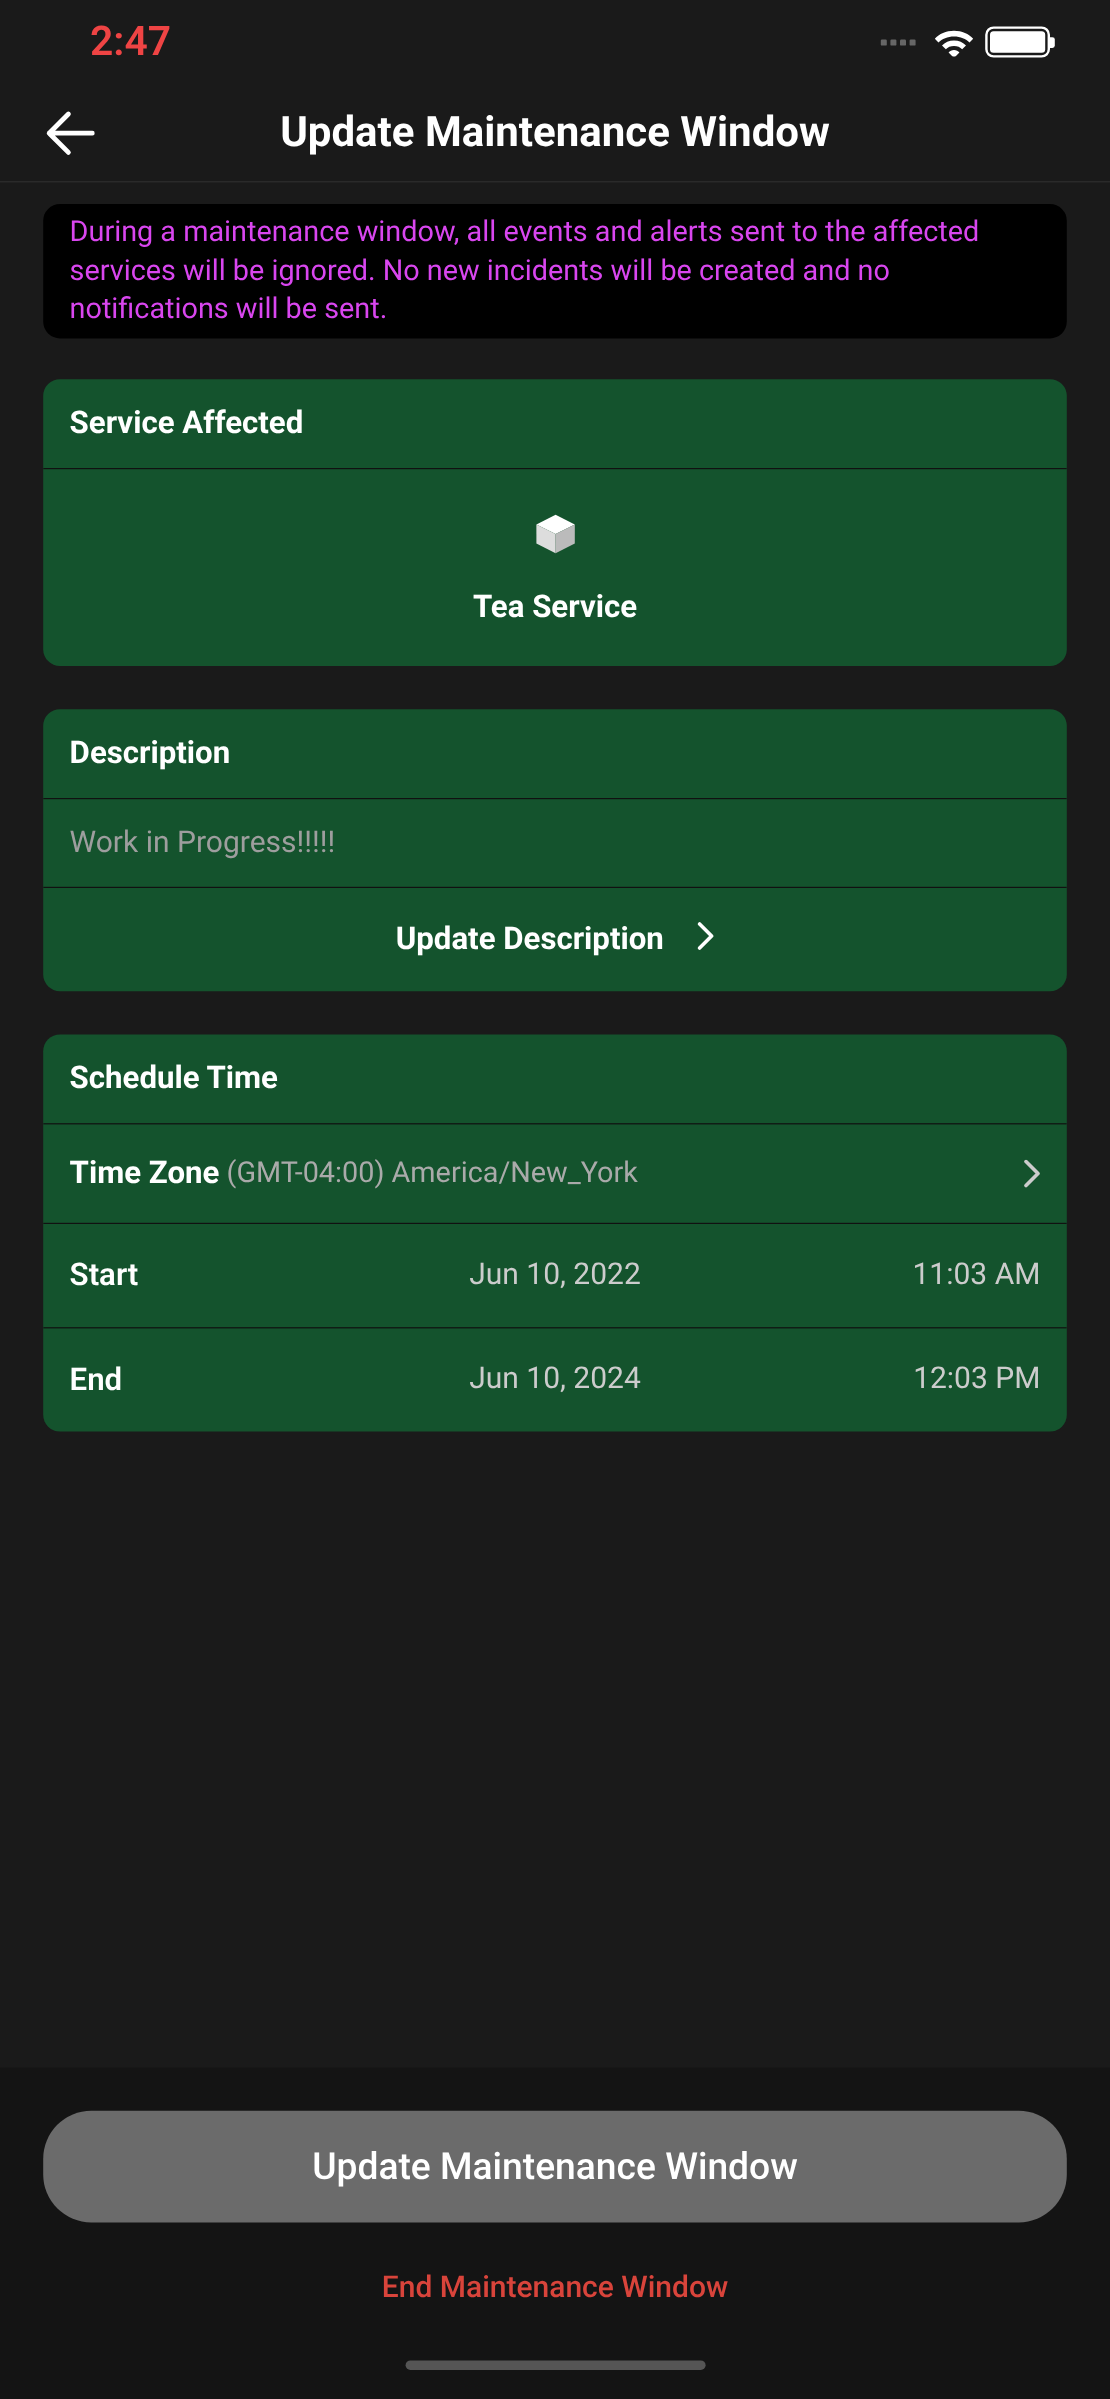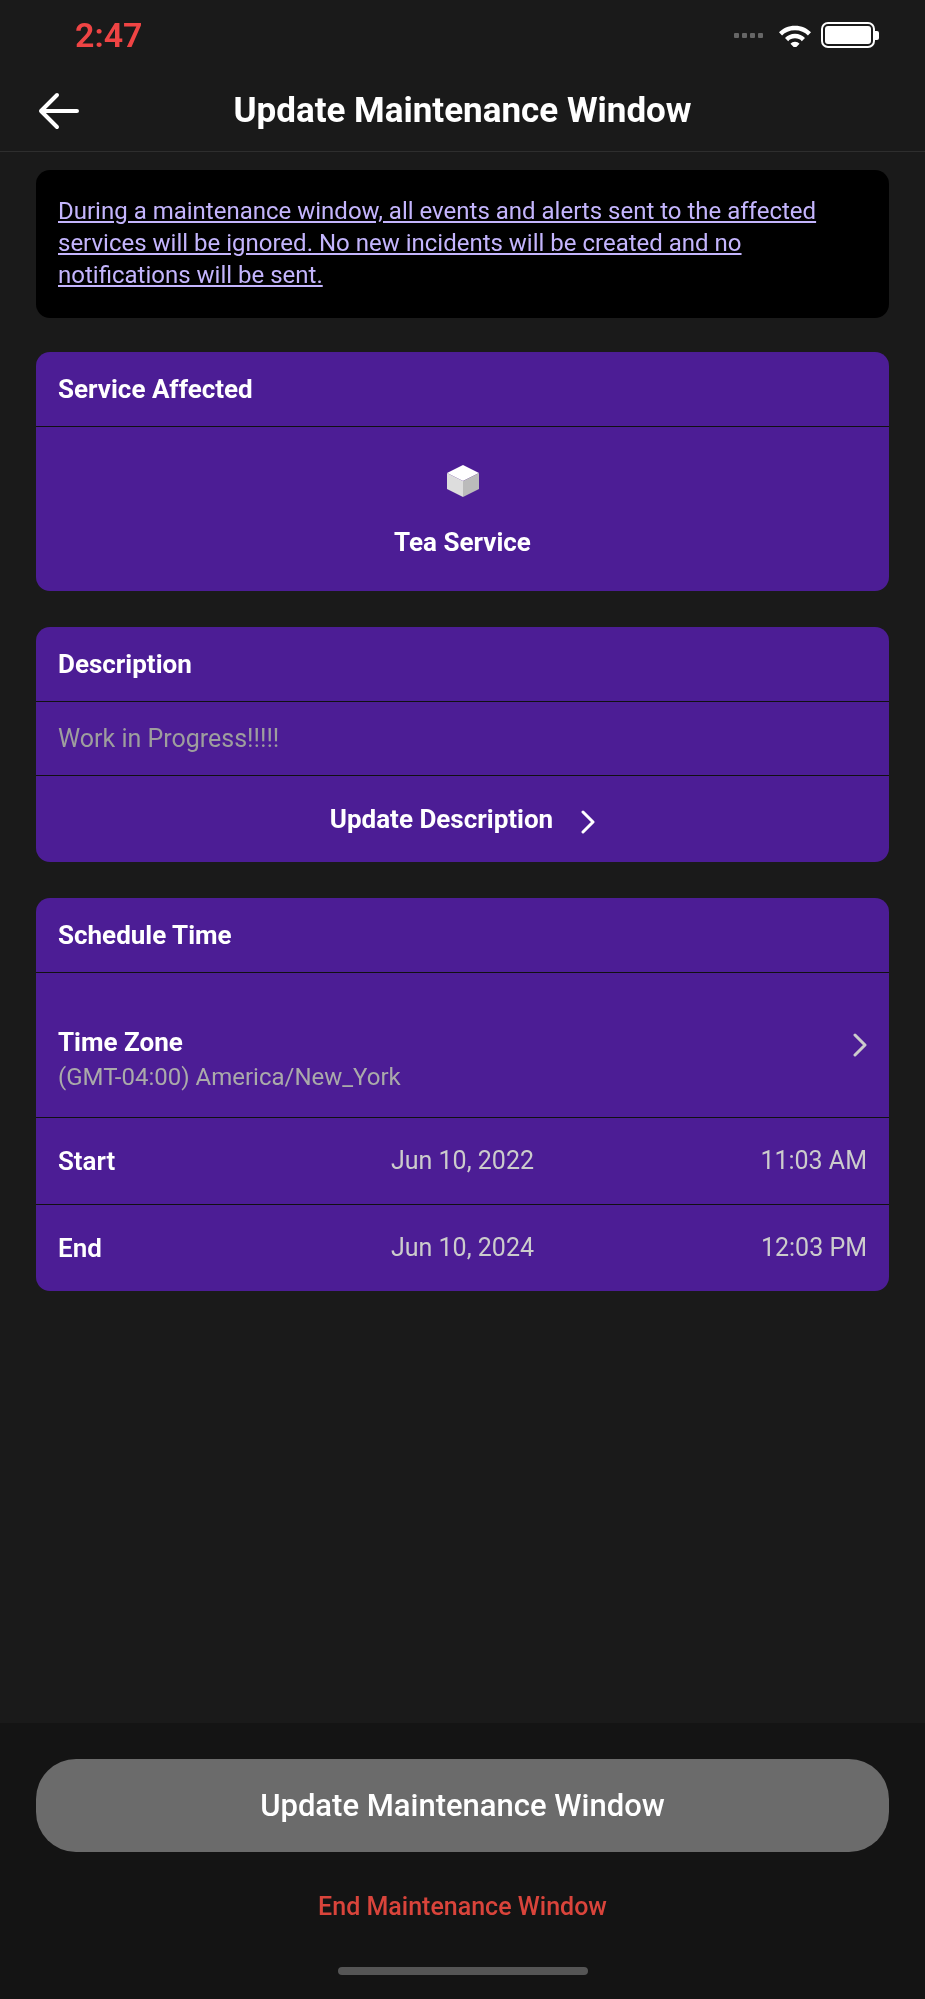--- a/index.html
+++ b/index.html
@@ -91,30 +91,29 @@
     color: #fff;
   }
 
   .content {
     padding: 18px 36px 0 36px;
   }
 
   .info-banner {
     background: #000;
     border-radius: 14px;
-    padding: 26px 22px;
+    padding: 8px 22px;
     font-size: 24px;
     line-height: 1.33;
-    color: #c4b5fd;
+    color: #d946ef;
     margin-bottom: 34px;
-    text-decoration: underline;
   }
 
   .card {
-    background: #4c1d95;
+    background: #14532d;
     border-radius: 14px;
     overflow: hidden;
     margin-bottom: 36px;
   }
   .card-header {
     padding: 22px 22px;
     font-size: 26px;
     font-weight: 700;
     border-bottom: 1px solid #111;
   }
@@ -131,36 +130,36 @@
   }
 
   .desc-value {
     padding: 22px 22px;
     font-size: 25px;
     color: #9e9e9e;
     border-bottom: 1px solid #111;
   }
   .update-desc-row {
     display: flex;
-    align-items: flex-end;
+    align-items: flex-start;
     justify-content: center;
     gap: 28px;
     padding: 28px 22px;
     font-size: 26px;
     font-weight: 700;
   }
 
   .tz-row {
     display: flex;
     align-items: center;
     justify-content: space-between;
     padding: 26px 22px;
     border-bottom: 1px solid #111;
   }
-  .tz-left { display: flex; flex-direction: column; gap: 6px; margin-top: 28px; }
+  .tz-left { display: flex; flex-direction: row; gap: 6px; }
   .tz-label { font-size: 26px; font-weight: 700; }
   .tz-value { font-size: 24px; color: #aaa; }
 
   .time-row {
     display: flex;
     align-items: center;
     justify-content: space-between;
     padding: 28px 22px;
     border-bottom: 1px solid #111;
   }

